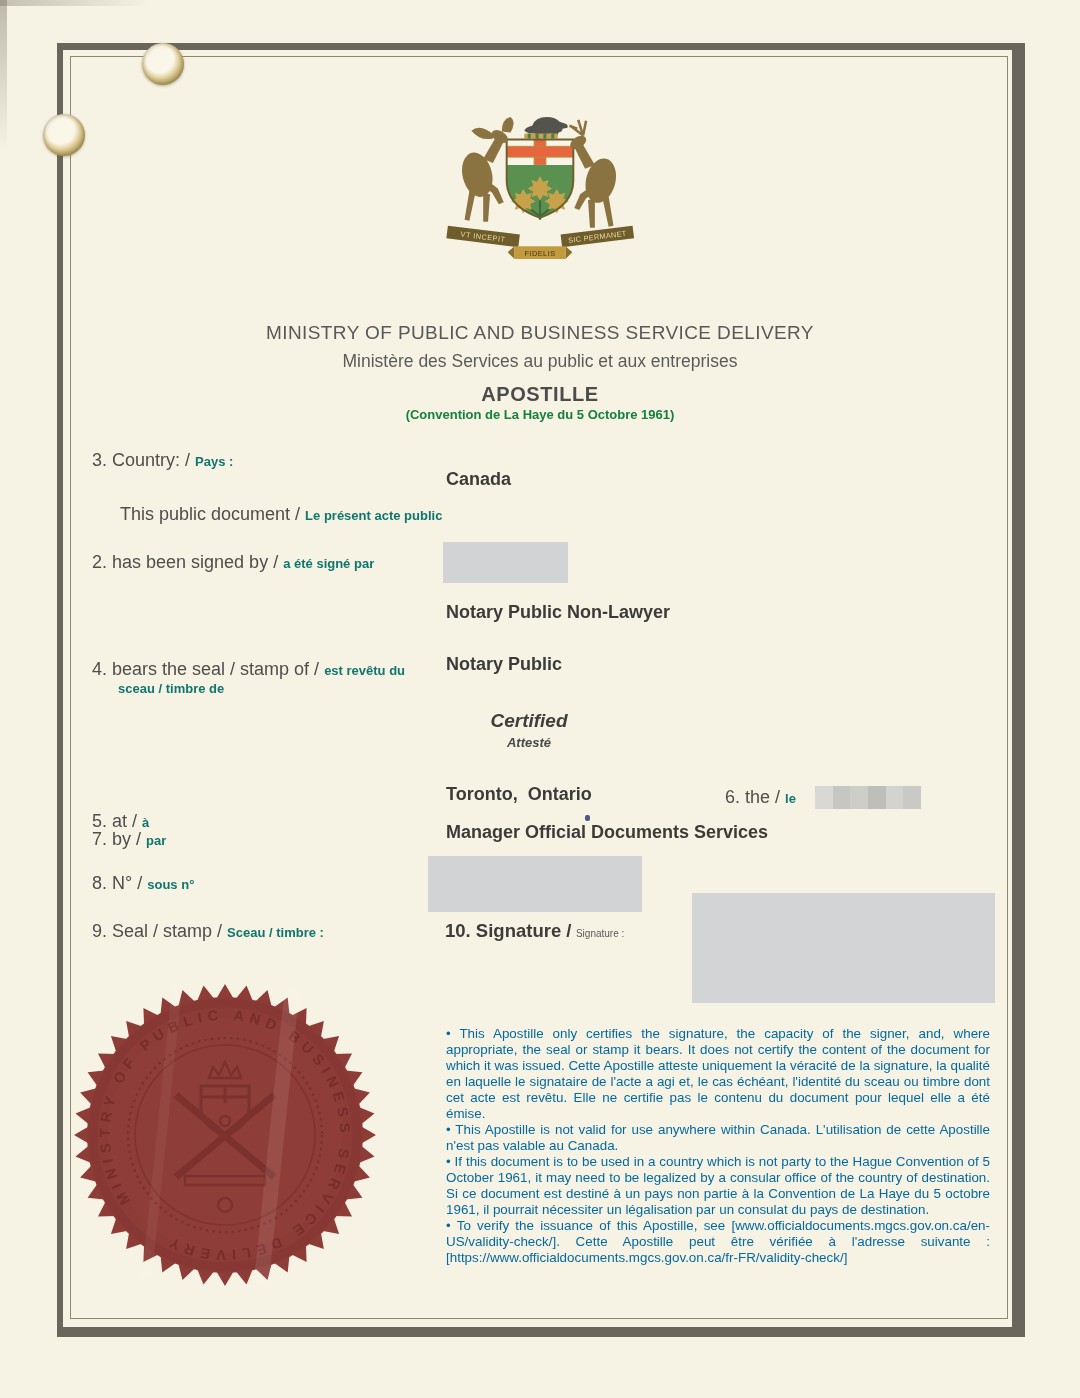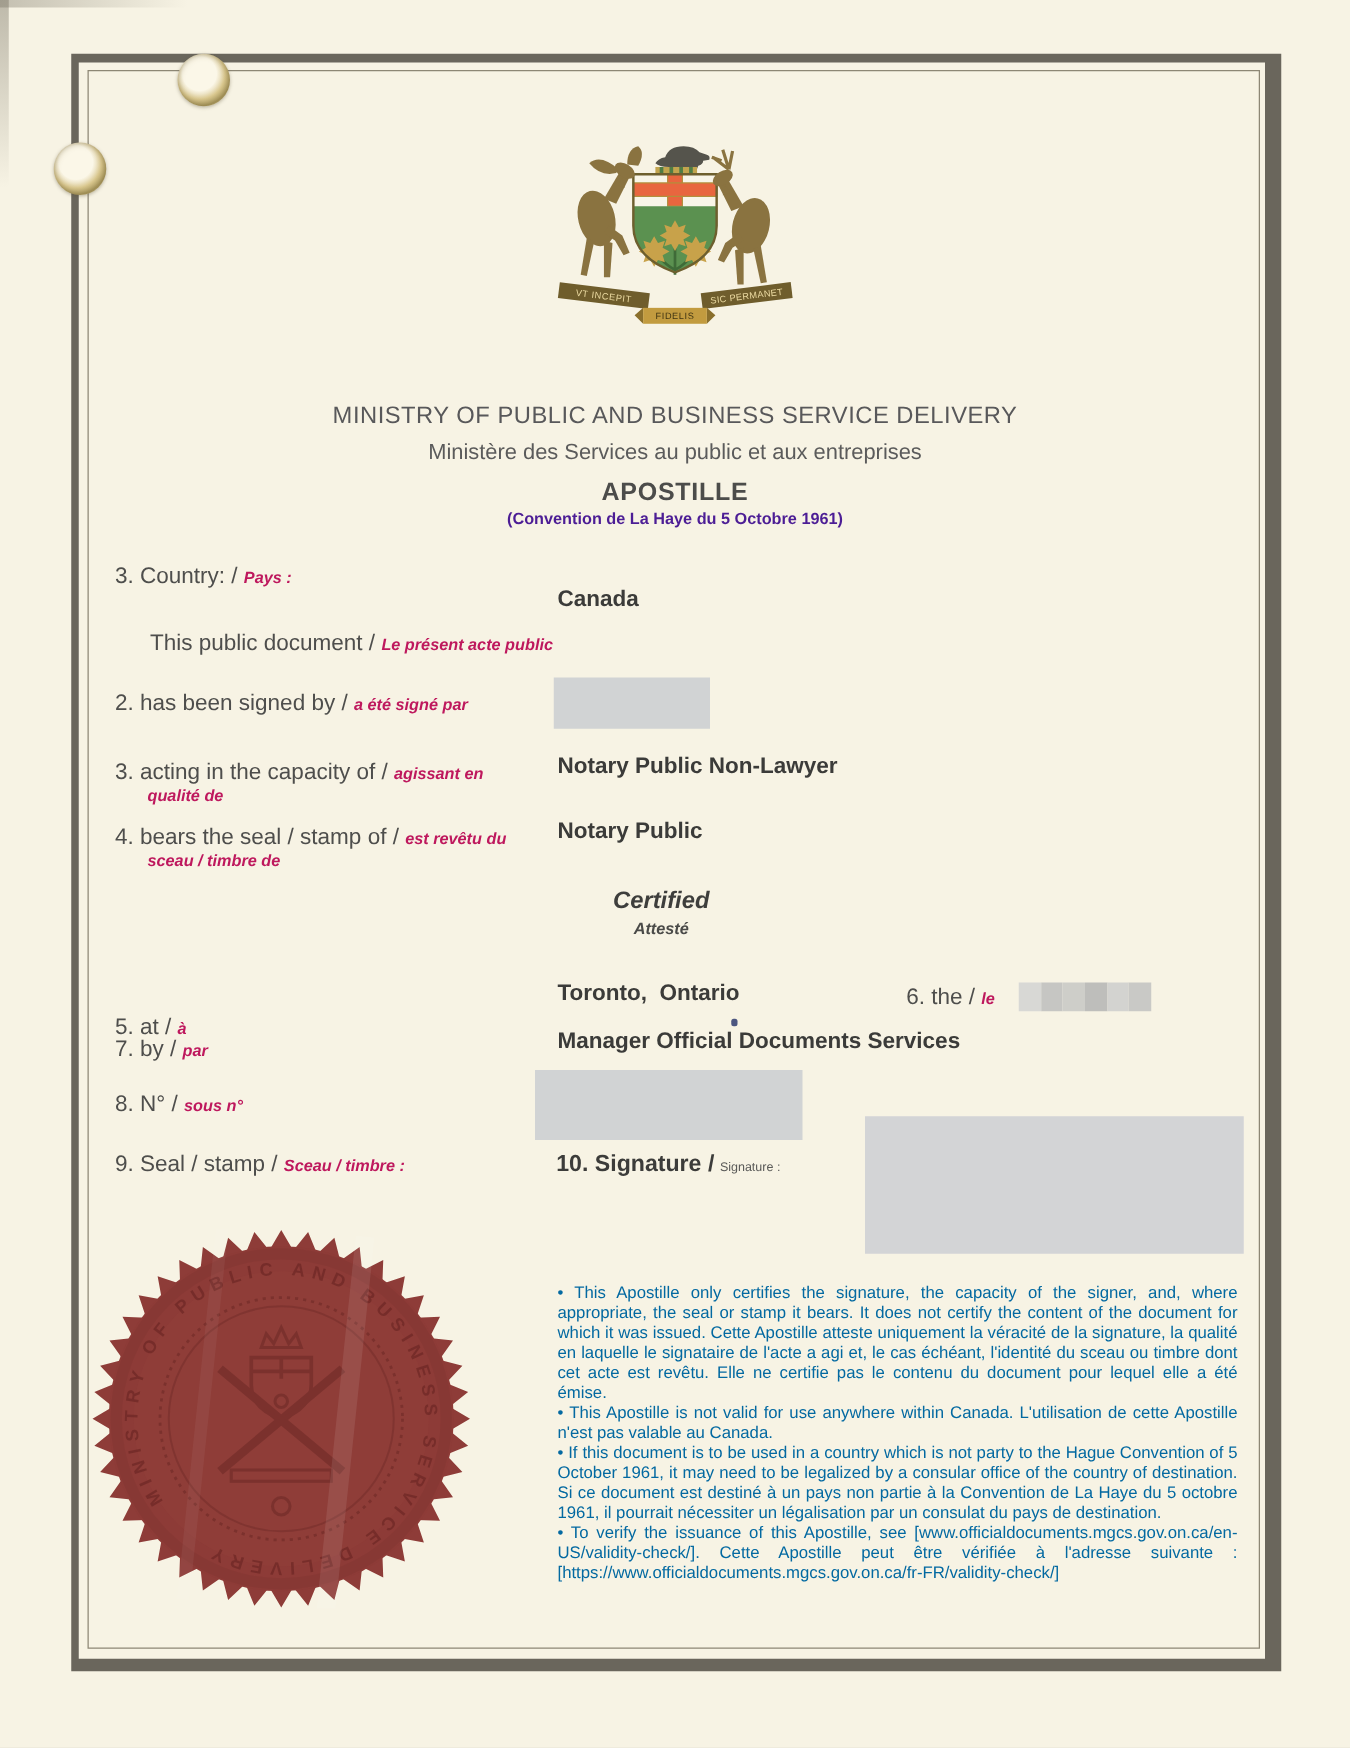--- a/index.html
+++ b/index.html
@@ -28,24 +28,24 @@
   .grommet-left{left:43px;top:114px;}
 
   .arms{position:absolute;left:442px;top:110px;width:196px;height:153px;}
   .ontario{position:absolute;left:0;top:264px;width:1080px;text-align:center;
     font-size:24px;color:#454340;letter-spacing:1px;}
 
   .hline{position:absolute;left:0;width:1080px;text-align:center;}
   .h-en{top:322px;font-size:19px;letter-spacing:.4px;color:#58585a;}
   .h-fr{top:351px;font-size:17.5px;color:#5b5b5b;}
   .h-ap{top:383px;font-size:20px;font-weight:bold;color:#4c4c4a;letter-spacing:.6px;}
-  .h-conv{top:407px;font-size:13px;font-weight:bold;color:#4c1d95;}
+  .h-conv{top:407px;font-size:13px;font-weight:bold;color:#15803d;}
 
   .row{position:absolute;font-size:18px;line-height:1.25;color:#4e4e4c;white-space:nowrap;}
-  .fr{font-size:13px;font-weight:bold;color:#be185d;font-style:italic;}
+  .fr{font-size:13px;font-weight:bold;color:#0f766e;}
   .cont{padding-left:26px;white-space:nowrap;}
   .value{position:absolute;font-size:18px;font-weight:bold;color:#3b3b39;white-space:pre-wrap;}
 
   .cert{position:absolute;left:446px;top:710px;width:166px;text-align:center;font-style:italic;}
   .cert-en{font-size:19px;font-weight:bold;color:#3e3e3c;}
   .cert-fr{font-size:13px;font-weight:bold;color:#4a4a48;margin-top:3px;}
 
   .sig-label{position:absolute;left:445px;top:920px;white-space:nowrap;}
   .sig-bold{font-size:18.5px;font-weight:bold;color:#3c3c3a;}
   .sig-reg{font-size:10px;color:#5a5a58;}
@@ -146,24 +146,20 @@
 
   <div class="row" style="left:120px;top:503px">
     <span>This public document /</span> <span class="fr">Le présent acte public</span>
   </div>
 
   <div class="row" style="left:92px;top:551px">
     <span>2. has been signed by /</span> <span class="fr">a été signé par</span>
   </div>
   <div class="redact" style="left:443px;top:542px;width:125px;height:41px"></div>
 
-  <div class="row" style="left:92px;top:606px">
-    <div><span>3. acting in the capacity of /</span> <span class="fr">agissant en</span></div>
-    <div class="cont fr">qualité de</div>
-  </div>
   <div class="value" style="left:446px;top:602px">Notary Public Non-Lawyer</div>
 
   <div class="row" style="left:92px;top:658px">
     <div><span>4. bears the seal / stamp of /</span> <span class="fr">est revêtu du</span></div>
     <div class="cont fr">sceau / timbre de</div>
   </div>
   <div class="value" style="left:446px;top:654px">Notary Public</div>
 
   <div class="cert">
     <div class="cert-en">Certified</div>

